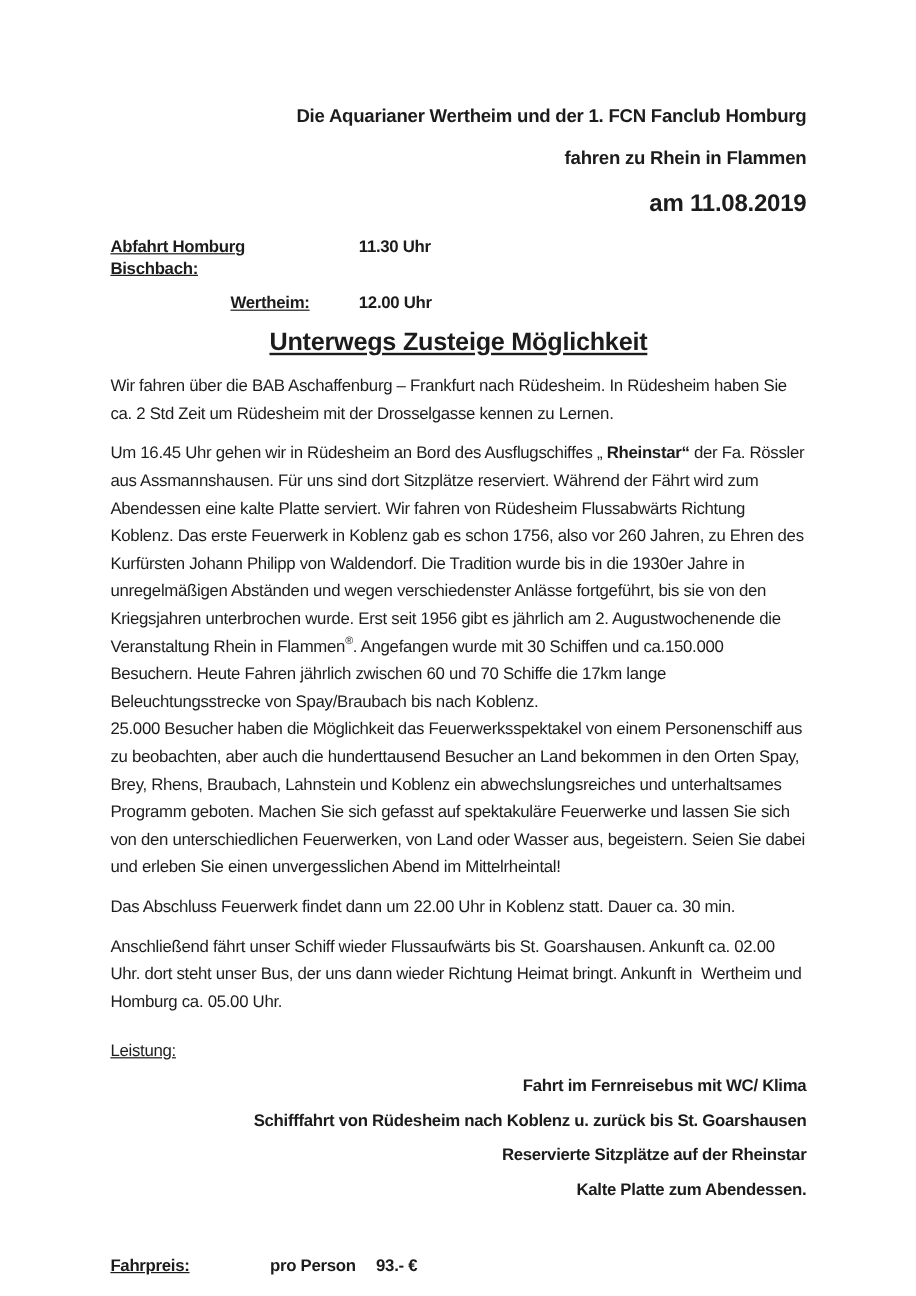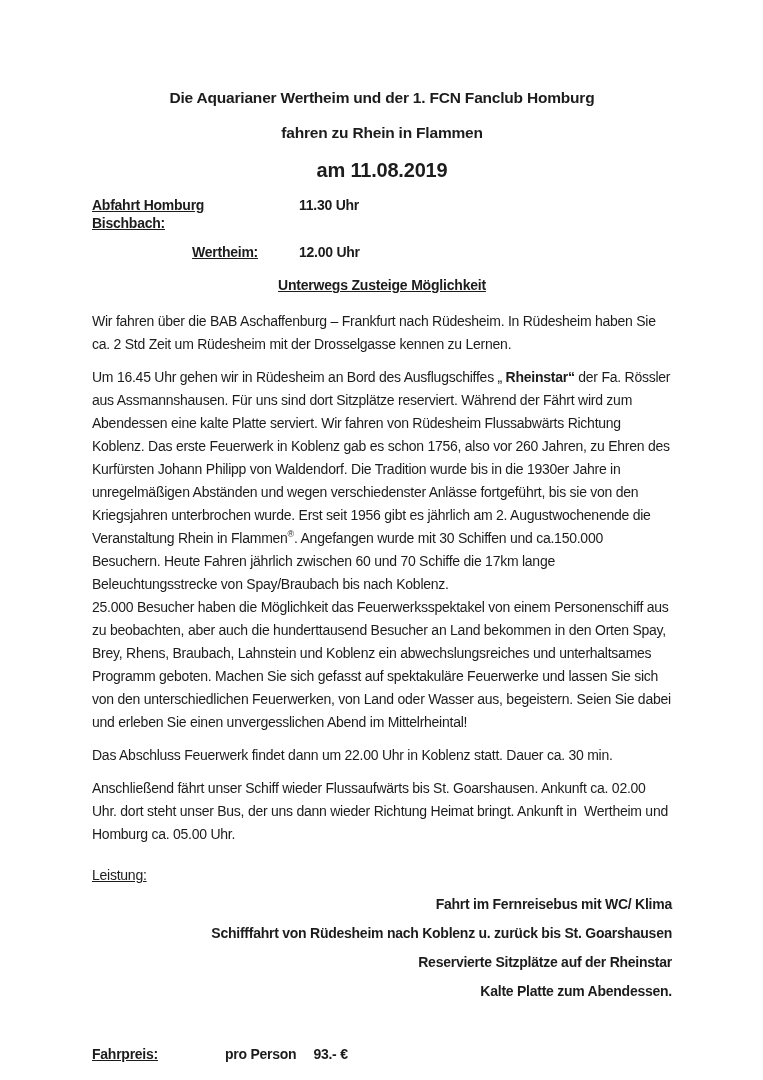--- a/index.html
+++ b/index.html
@@ -16,21 +16,21 @@
   }
   .page {
     box-sizing: border-box;
     width: 763px;
     height: 1080px;
     padding: 88px 91px 0 92px;
     background: #ffffff;
   }
   
   .title {
-    text-align: center;
+    text-align: right;
     font-weight: bold;
     font-size: 15.5px;
     letter-spacing: -0.2px;
     line-height: 19px;
     margin: 0 0 16px 0;
   }
   .title-date {
     font-size: 20px;
     line-height: 25px;
     margin: 0 0 13px 0;
@@ -47,21 +47,21 @@
     letter-spacing: -0.25px;
     line-height: 18px;
     margin: 0 0 13px 0;
   }
   .dep-label { text-decoration: underline; }
   .dep-label.right { text-align: right; }
   
   .section-heading {
     text-align: center;
     font-weight: bold;
-    font-size: 14px;
+    font-size: 21px;
     line-height: 23px;
     text-decoration: underline;
     letter-spacing: -0.2px;
     margin: 0 0 13px 0;
   }
   
   .body-p {
     font-size: 14px;
     letter-spacing: -0.25px;
     line-height: 23px;

